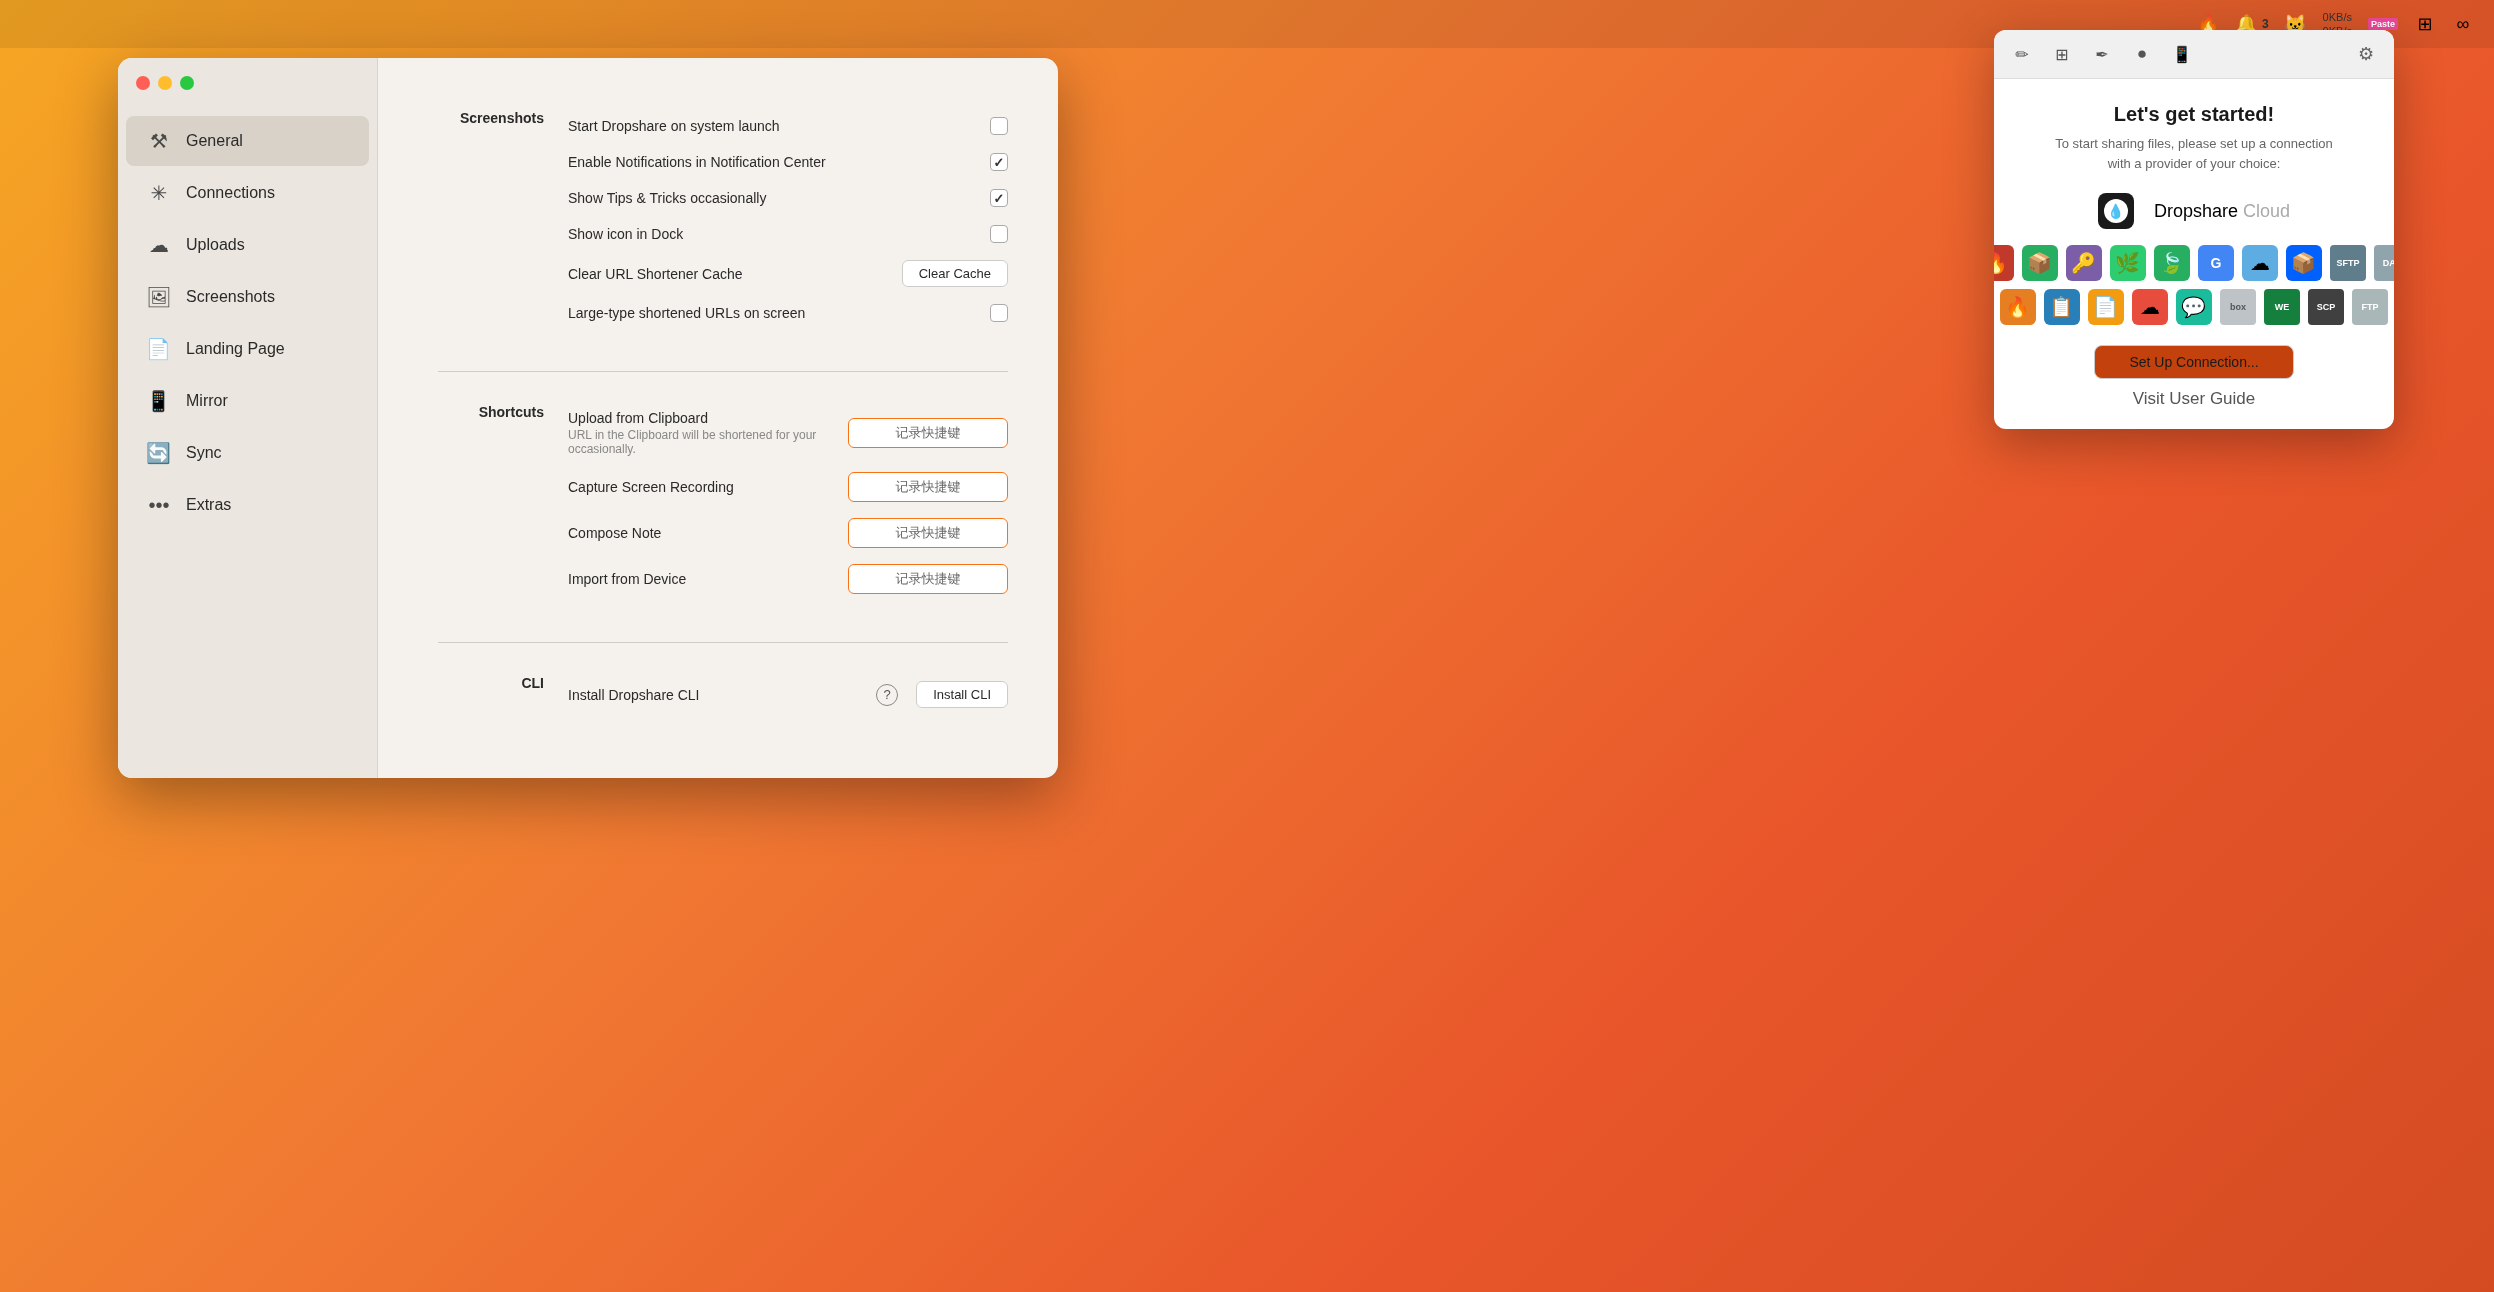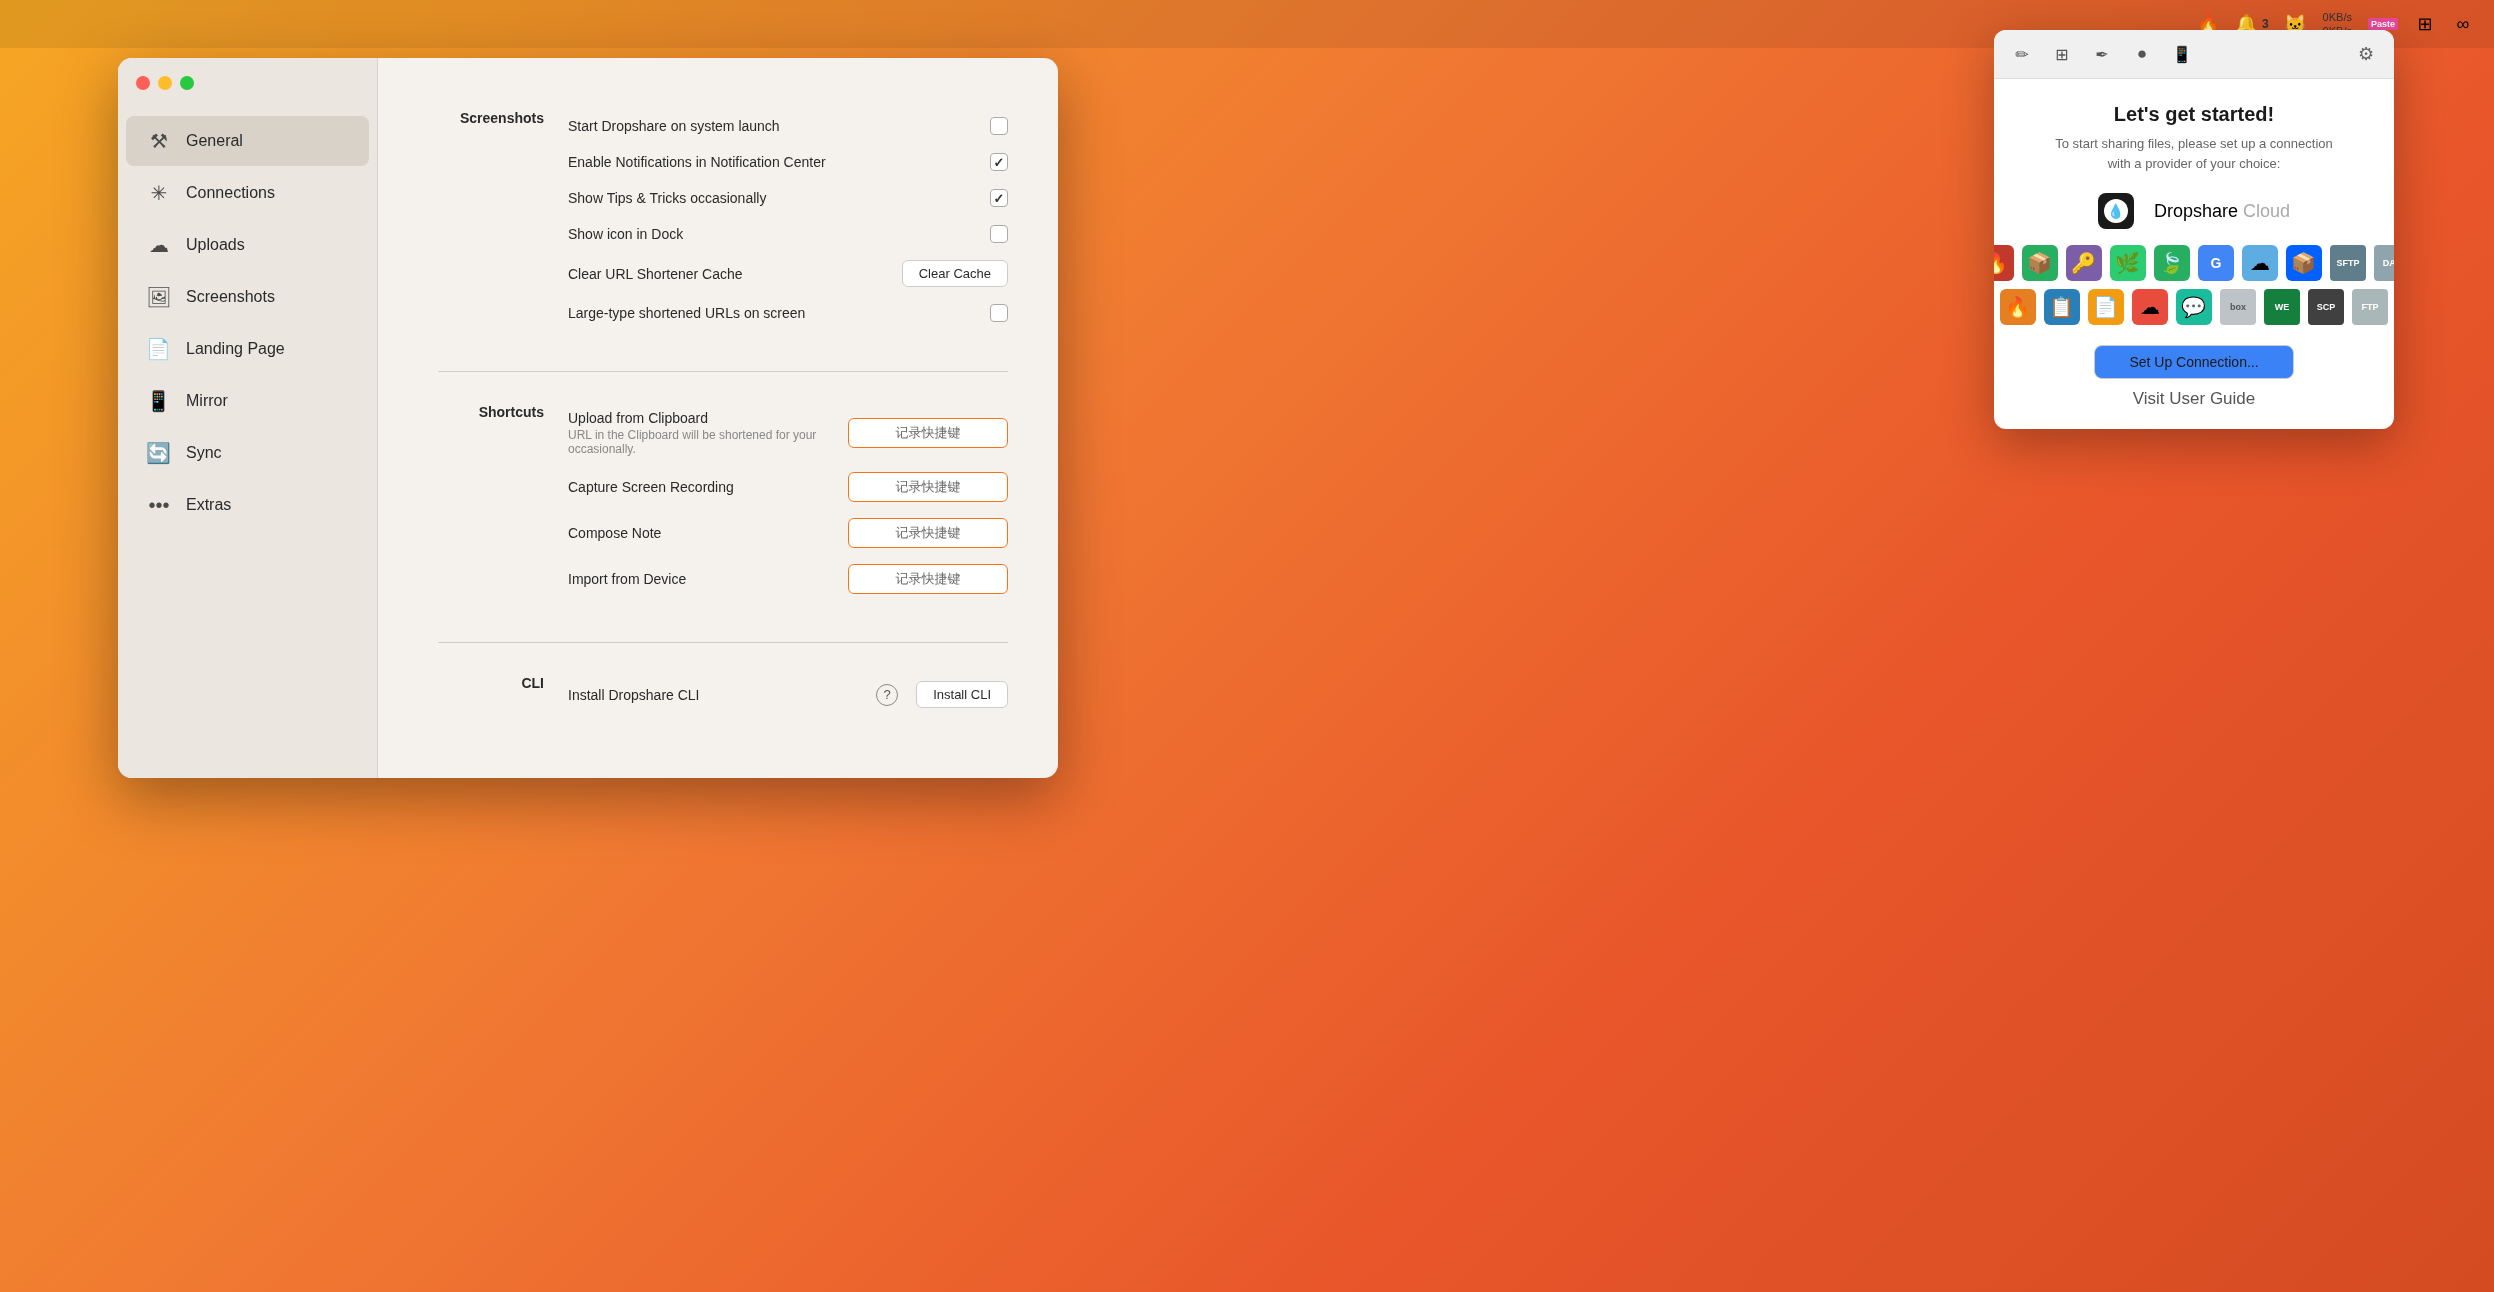--- a/index.html
+++ b/index.html
@@ -328,21 +328,21 @@
       height: 36px;
       border-radius: 6px;
       display: flex;
       align-items: center;
       justify-content: center;
       font-size: 20px;
       flex-shrink: 0;
     }
 
     .setup-btn {
-      background: #3b82f6;
+      background: #c2410c;
       border: 1px solid #ccc;
       border-radius: 8px;
       padding: 8px 24px;
       font-size: 14px;
       color: #1a1a1a;
       cursor: pointer;
       margin-bottom: 10px;
       min-width: 200px;
     }
 

